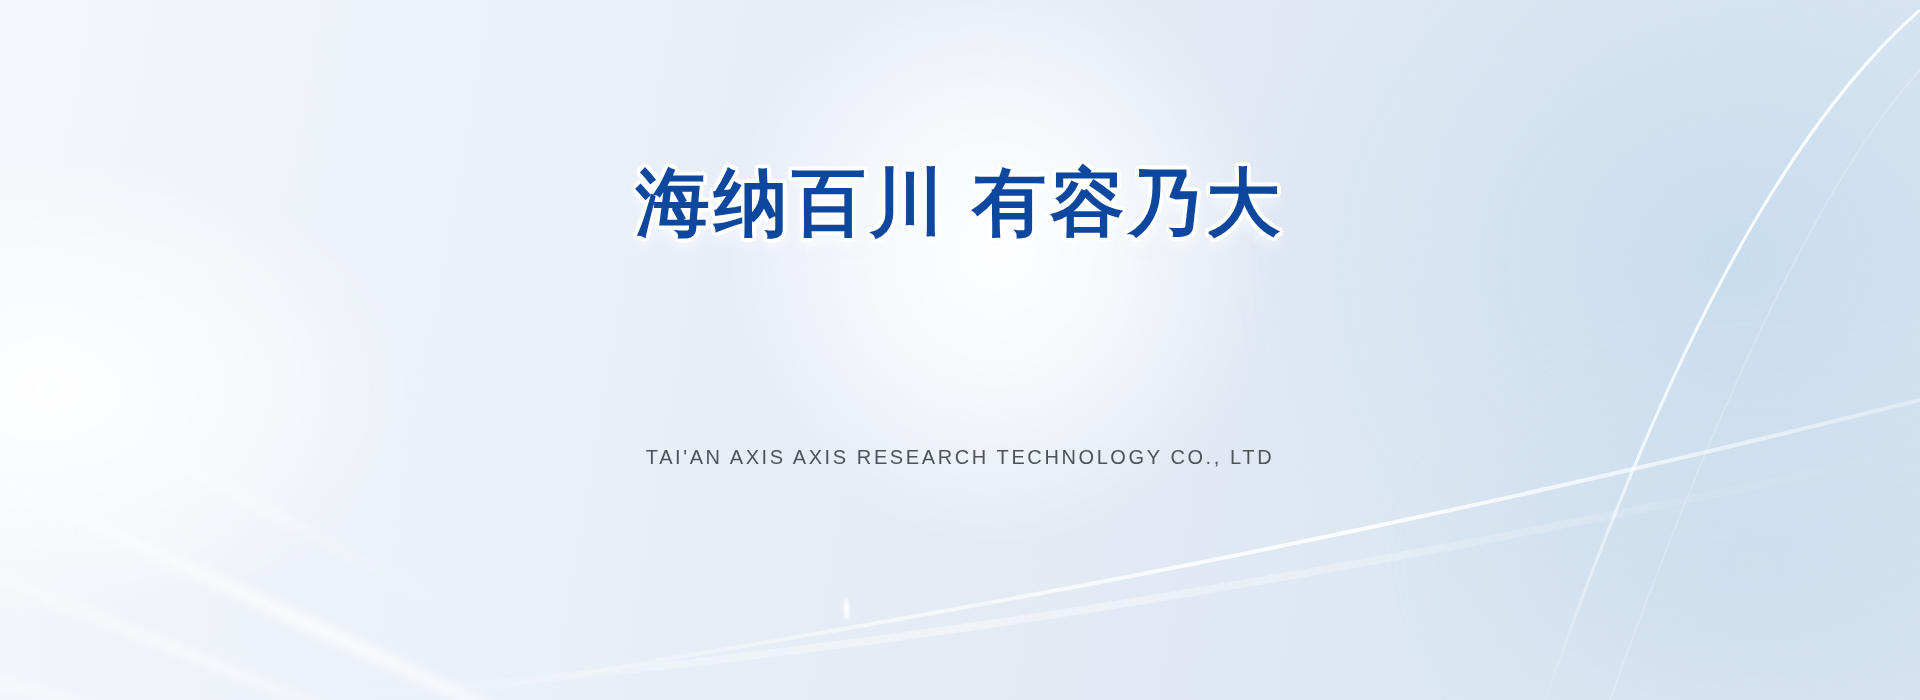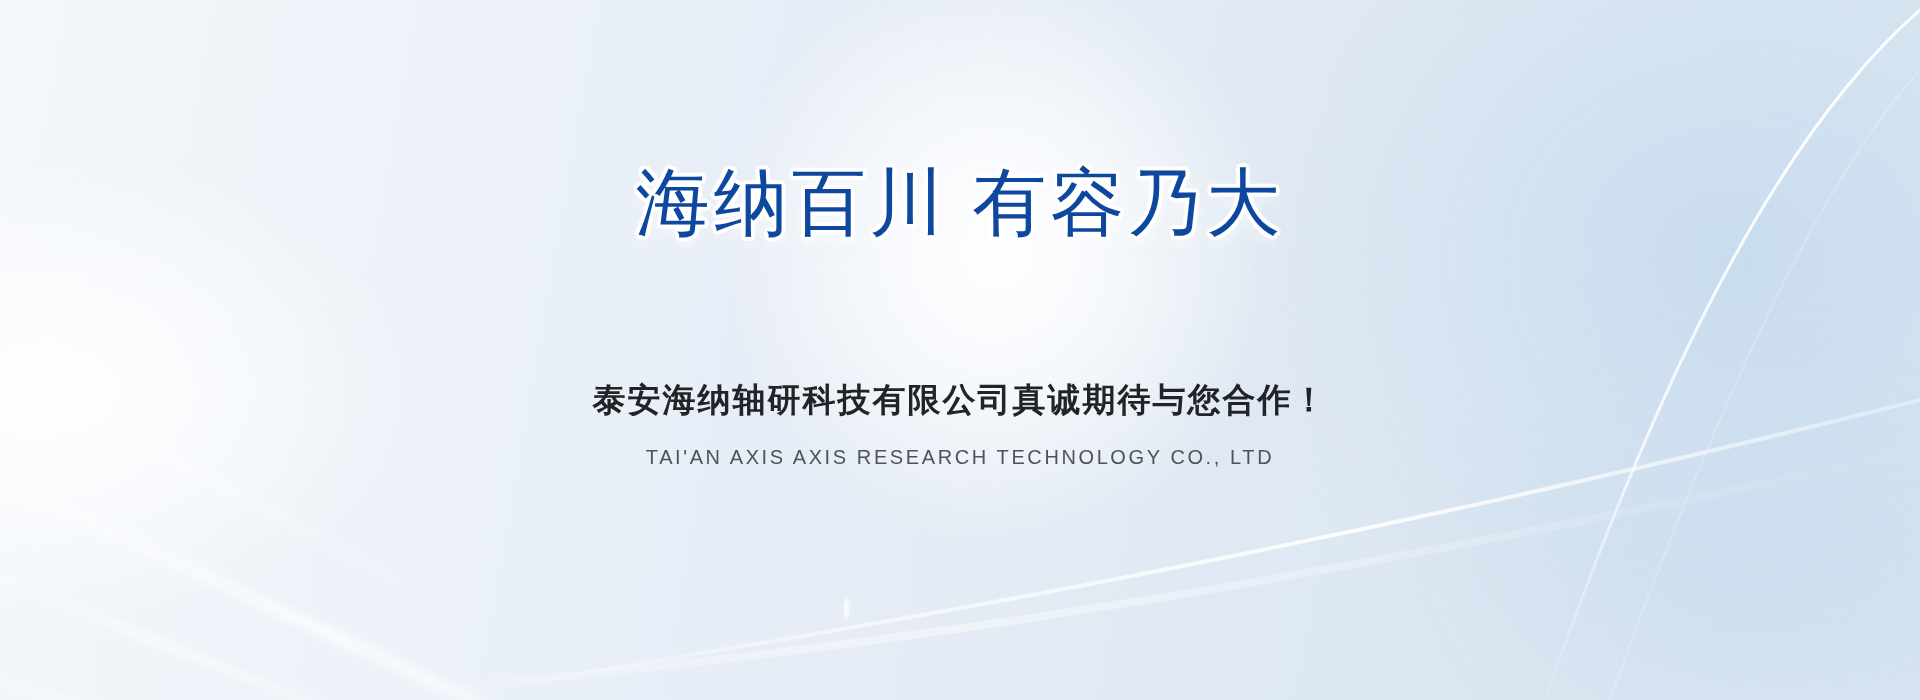--- a/index.html
+++ b/index.html
@@ -168,21 +168,21 @@
     pointer-events: none;
   }
 
   .headline {
     position: absolute;
     top: 162px;
     left: 0;
     right: 0;
     text-align: center;
     font-size: 74px;
-    font-weight: 400;
+    font-weight: 700;
     line-height: 1.12;
     letter-spacing: 4px;
     color: #0d479e;
     white-space: pre;
     text-shadow:
        2px  2px 0 #ffffff,
       -2px  2px 0 #ffffff,
        2px -2px 0 #ffffff,
       -2px -2px 0 #ffffff,
        3px  3px 0 #ffffff,
@@ -263,18 +263,17 @@
 
   <div class="streak streak-a"></div>
   <div class="streak streak-b"></div>
   <div class="streak streak-c"></div>
   <div class="streak streak-d"></div>
   <div class="fleck"></div>
 
   <div class="content">
     <div class="headline">海纳百川 有容乃大</div>
 
-    <div class="subtitle">泰安海纳轴研科技有限公司真诚期待与您合作！</div>
 
     <div class="subtitle-en">TAI'AN AXIS AXIS RESEARCH TECHNOLOGY CO., LTD</div>
   </div>
 
 </div>
 
 </body></html>

